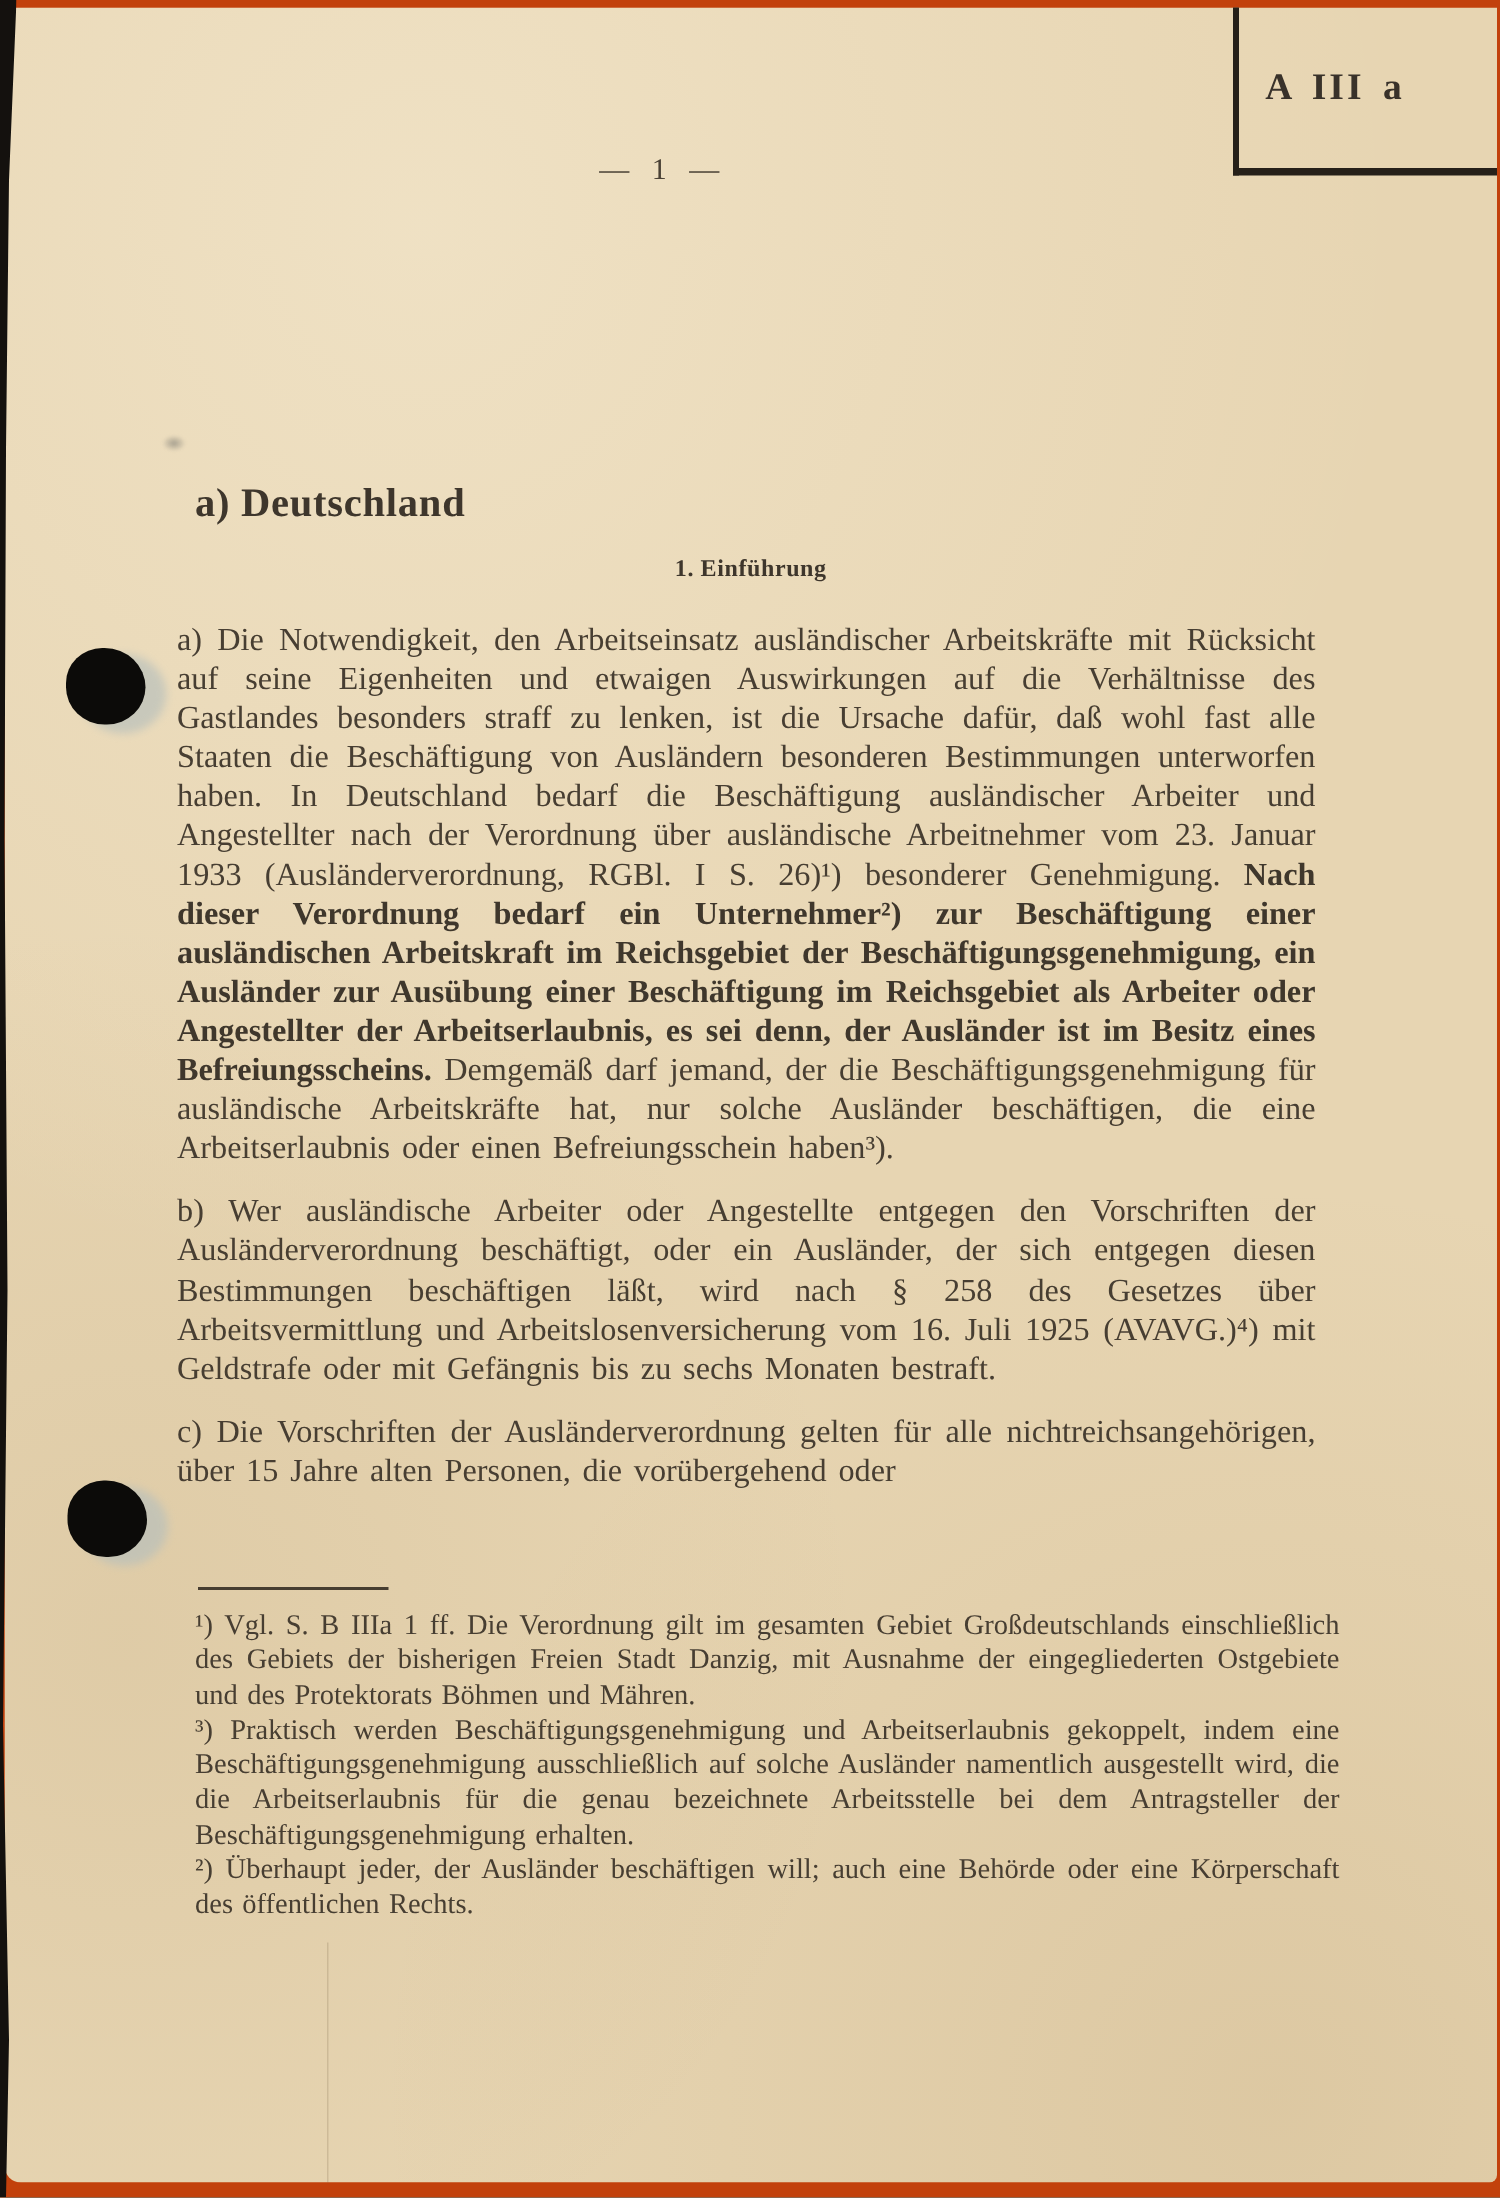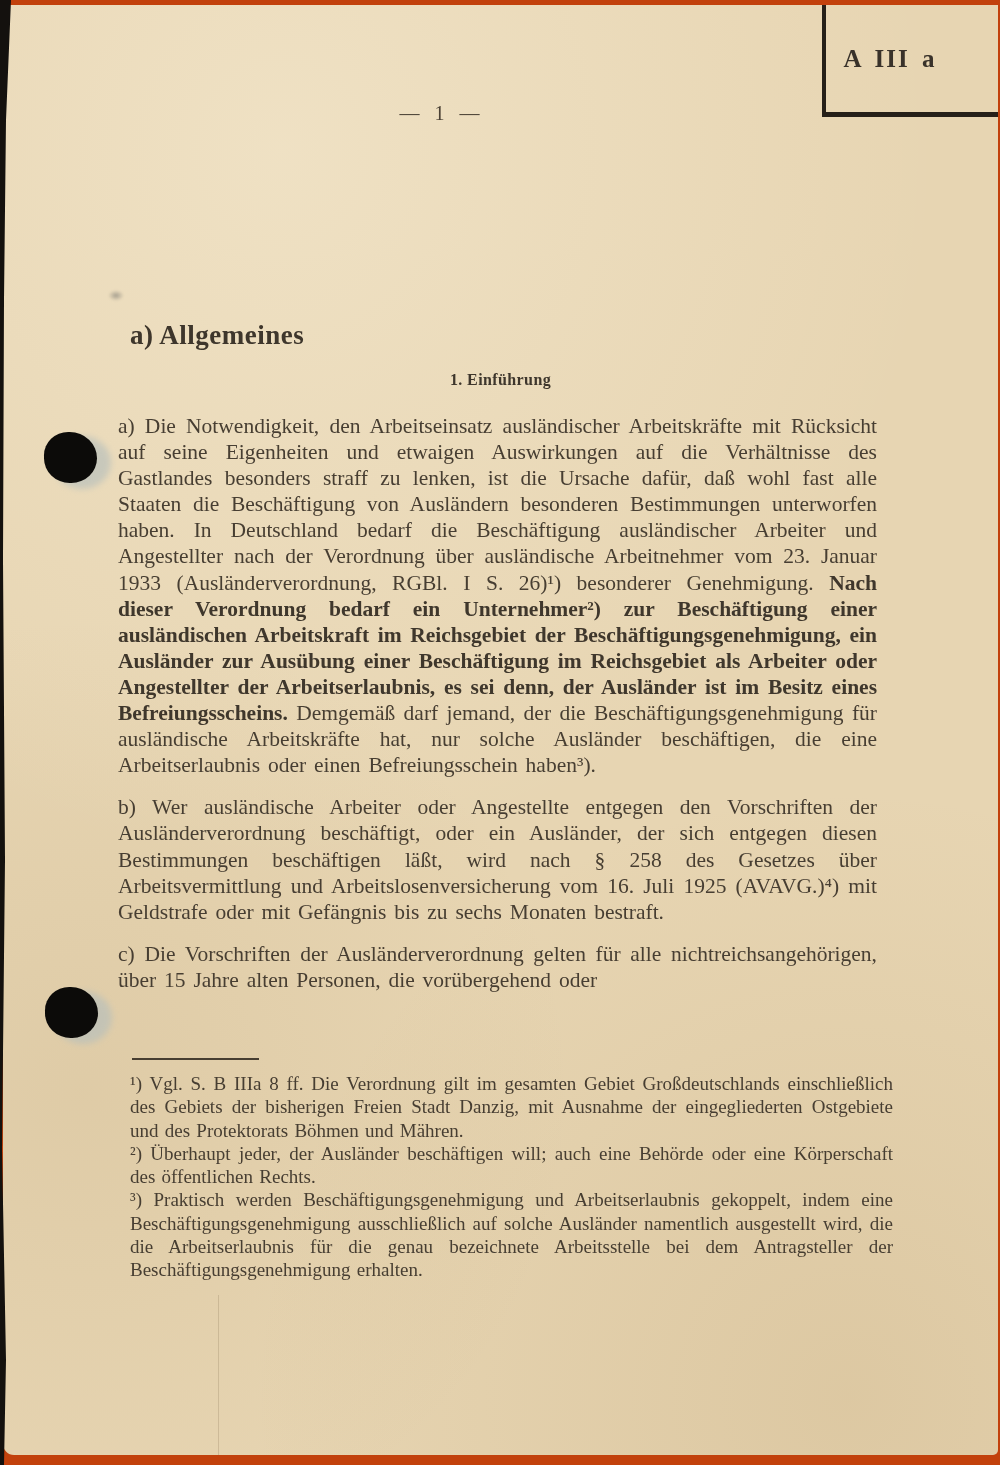--- a/index.html
+++ b/index.html
@@ -204,36 +204,36 @@
 <div class="scan">
   <div class="paper">
 
     <div class="corner-box">
       <span class="corner-label">A III a</span>
     </div>
 
     <div class="page-number">— 1 —</div>
 
 
-    <h2 class="section-heading">a) Allgemeines</h2>
+    <h2 class="section-heading">a) Deutschland</h2>
 
     <h3 class="subsection-heading">1. Einführung</h3>
 
     <div class="body-text">
       <p><span>a) Die Notwendigkeit, den Arbeitseinsatz ausländischer Arbeitskräfte mit Rücksicht auf seine Eigenheiten und etwaigen Auswirkungen auf die Verhältnisse des Gastlandes besonders straff zu lenken, ist die Ursache dafür, daß wohl fast alle Staaten die Beschäftigung von Ausländern besonderen Bestimmungen unterworfen haben. In Deutschland bedarf die Beschäftigung ausländischer Arbeiter und Angestellter nach der Verordnung über ausländische Arbeitnehmer vom 23. Januar 1933 (Ausländerverordnung, RGBl. I S. 26)¹) besonderer Genehmigung. </span><span class="emph">Nach dieser Verordnung bedarf ein Unternehmer²) zur Beschäftigung einer ausländischen Arbeitskraft im Reichsgebiet der Beschäftigungsgenehmigung, ein Ausländer zur Ausübung einer Beschäftigung im Reichsgebiet als Arbeiter oder Angestellter der Arbeitserlaubnis, es sei denn, der Ausländer ist im Besitz eines Befreiungsscheins.</span><span> Demgemäß darf jemand, der die Beschäftigungsgenehmigung für ausländische Arbeitskräfte hat, nur solche Ausländer beschäftigen, die eine Arbeitserlaubnis oder einen Befreiungsschein haben³).</span></p>
       <p>b) Wer ausländische Arbeiter oder Angestellte entgegen den Vorschriften der Ausländerverordnung beschäftigt, oder ein Ausländer, der sich entgegen diesen Bestimmungen beschäftigen läßt, wird nach § 258 des Gesetzes über Arbeitsvermittlung und Arbeitslosenversicherung vom 16. Juli 1925 (AVAVG.)⁴) mit Geldstrafe oder mit Gefängnis bis zu sechs Monaten bestraft.</p>
       <p>c) Die Vorschriften der Ausländerverordnung gelten für alle nichtreichsangehörigen, über 15 Jahre alten Personen, die vorübergehend oder</p>
     </div>
 
     <div class="fn-rule"></div>
 
     <div class="footnotes">
-      <p>¹) Vgl. S. B IIIa 8 ff. Die Verordnung gilt im gesamten Gebiet Großdeutschlands einschließlich des Gebiets der bisherigen Freien Stadt Danzig, mit Ausnahme der eingegliederten Ostgebiete und des Protektorats Böhmen und Mähren.</p>
+      <p>¹) Vgl. S. B IIIa 1 ff. Die Verordnung gilt im gesamten Gebiet Großdeutschlands einschließlich des Gebiets der bisherigen Freien Stadt Danzig, mit Ausnahme der eingegliederten Ostgebiete und des Protektorats Böhmen und Mähren.</p>
+      <p>³) Praktisch werden Beschäftigungsgenehmigung und Arbeitserlaubnis gekoppelt, indem eine Beschäftigungsgenehmigung ausschließlich auf solche Ausländer namentlich ausgestellt wird, die die Arbeitserlaubnis für die genau bezeichnete Arbeitsstelle bei dem Antragsteller der Beschäftigungsgenehmigung erhalten.</p>
       <p>²) Überhaupt jeder, der Ausländer beschäftigen will; auch eine Behörde oder eine Körperschaft des öffentlichen Rechts.</p>
-      <p>³) Praktisch werden Beschäftigungsgenehmigung und Arbeitserlaubnis gekoppelt, indem eine Beschäftigungsgenehmigung ausschließlich auf solche Ausländer namentlich ausgestellt wird, die die Arbeitserlaubnis für die genau bezeichnete Arbeitsstelle bei dem Antragsteller der Beschäftigungsgenehmigung erhalten.</p>
     </div>
 
     <div class="smudge"></div>
     <div class="crease"></div>
 
     <div class="hole-wrap hole-top">
       <div class="hole-halo"></div>
       <div class="hole-black"></div>
     </div>
     <div class="hole-wrap hole-bottom">

